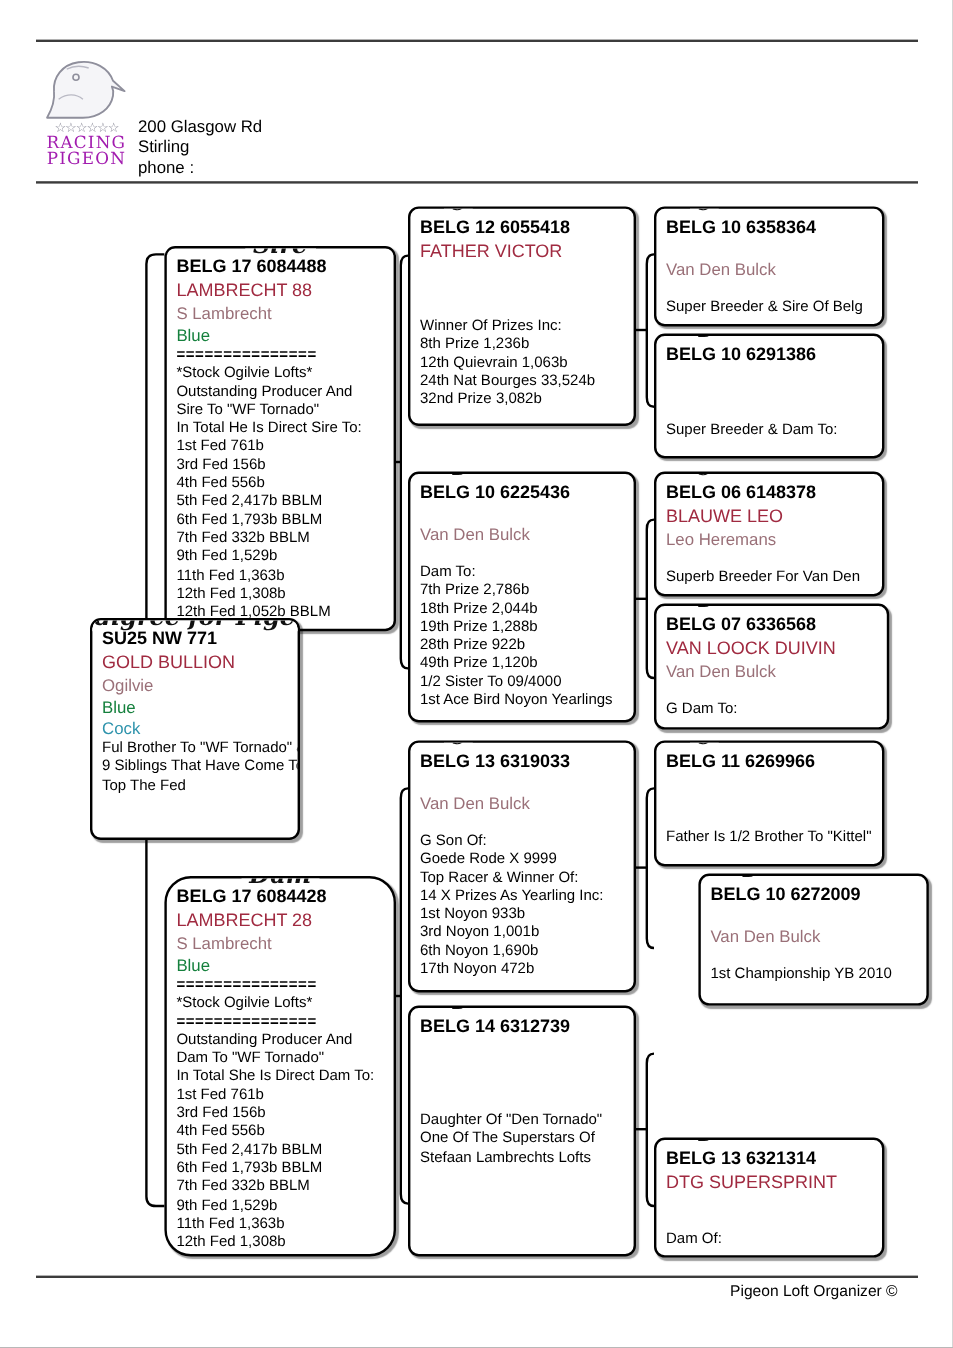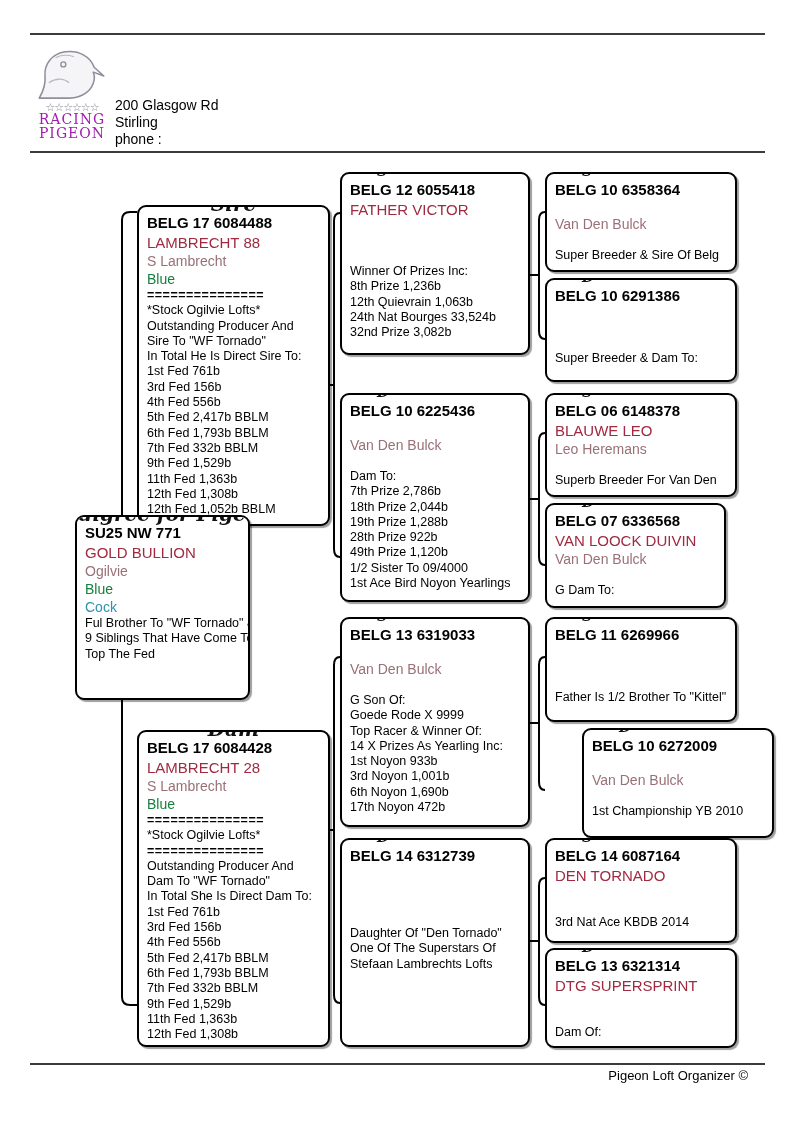--- a/index.html
+++ b/index.html
@@ -139,21 +139,21 @@
         <div class="ln name">GOLD BULLION</div>
         <div class="ln breeder">Ogilvie</div>
         <div class="ln colorline">Blue</div>
         <div class="ln sexline">Cock</div>
         <div class="ln text">Ful Brother To "WF Tornado" &amp;</div>
         <div class="ln text">9 Siblings That Have Come To</div>
         <div class="ln text">Top The Fed</div>
       </div>
   </div>
 
-  <div class="pbox" style="left:137px;top:730px;width:193px;height:317px;">
+  <div class="pbox" style="left:137px;top:730px;width:193px;height:317px;border-radius:22px;">
     <span class="blabel lbl-center">Dam</span>
     <div>
         <div class="ln ring">BELG 17 6084428</div>
         <div class="ln name">LAMBRECHT 28</div>
         <div class="ln breeder">S Lambrecht</div>
         <div class="ln colorline">Blue</div>
         <div class="ln sep">===============</div>
         <div class="ln text">*Stock Ogilvie Lofts*</div>
         <div class="ln sep">===============</div>
         <div class="ln text">Outstanding Producer And</div>
@@ -257,21 +257,21 @@
   <div class="pbox" style="left:545px;top:393px;width:192px;height:104px;">
     <span class="blabel lbl-left">S</span>
     <div>
         <div class="ln ring">BELG 06 6148378</div>
         <div class="ln name">BLAUWE LEO</div>
         <div class="ln breeder">Leo Heremans</div>
         <div class="ln blank"></div>
         <div class="ln text">Superb Breeder For Van Den</div>
       </div>
   </div>
-  <div class="pbox" style="left:545px;top:503px;width:181px;height:105px;">
+  <div class="pbox" style="left:545px;top:503px;width:196px;height:105px;">
     <span class="blabel lbl-left">D</span>
     <div>
         <div class="ln ring">BELG 07 6336568</div>
         <div class="ln name">VAN LOOCK DUIVIN</div>
         <div class="ln breeder">Van Den Bulck</div>
         <div class="ln blank"></div>
         <div class="ln text">G Dam To:</div>
       </div>
   </div>
   <div class="pbox" style="left:545px;top:617px;width:192px;height:105px;">
@@ -287,30 +287,20 @@
   <div class="pbox" style="left:545px;top:728px;width:192px;height:110px;margin-left:37px;">
     <span class="blabel lbl-left">D</span>
     <div>
         <div class="ln ring">BELG 10 6272009</div>
         <div class="ln blank"></div>
         <div class="ln breeder">Van Den Bulck</div>
         <div class="ln blank"></div>
         <div class="ln text">1st Championship YB 2010</div>
       </div>
   </div>
-  <div class="pbox" style="left:545px;top:838px;width:192px;height:105px;">
-    <span class="blabel lbl-left">S</span>
-    <div>
-        <div class="ln ring">BELG 14 6087164</div>
-        <div class="ln name">DEN TORNADO</div>
-        <div class="ln blank"></div>
-        <div class="ln blank"></div>
-        <div class="ln text">3rd Nat Ace KBDB 2014</div>
-      </div>
-  </div>
   <div class="pbox" style="left:545px;top:948px;width:192px;height:100px;">
     <span class="blabel lbl-left">D</span>
     <div>
         <div class="ln ring">BELG 13 6321314</div>
         <div class="ln name">DTG SUPERSPRINT</div>
         <div class="ln blank"></div>
         <div class="ln blank"></div>
         <div class="ln text">Dam Of:</div>
       </div>
   </div>

